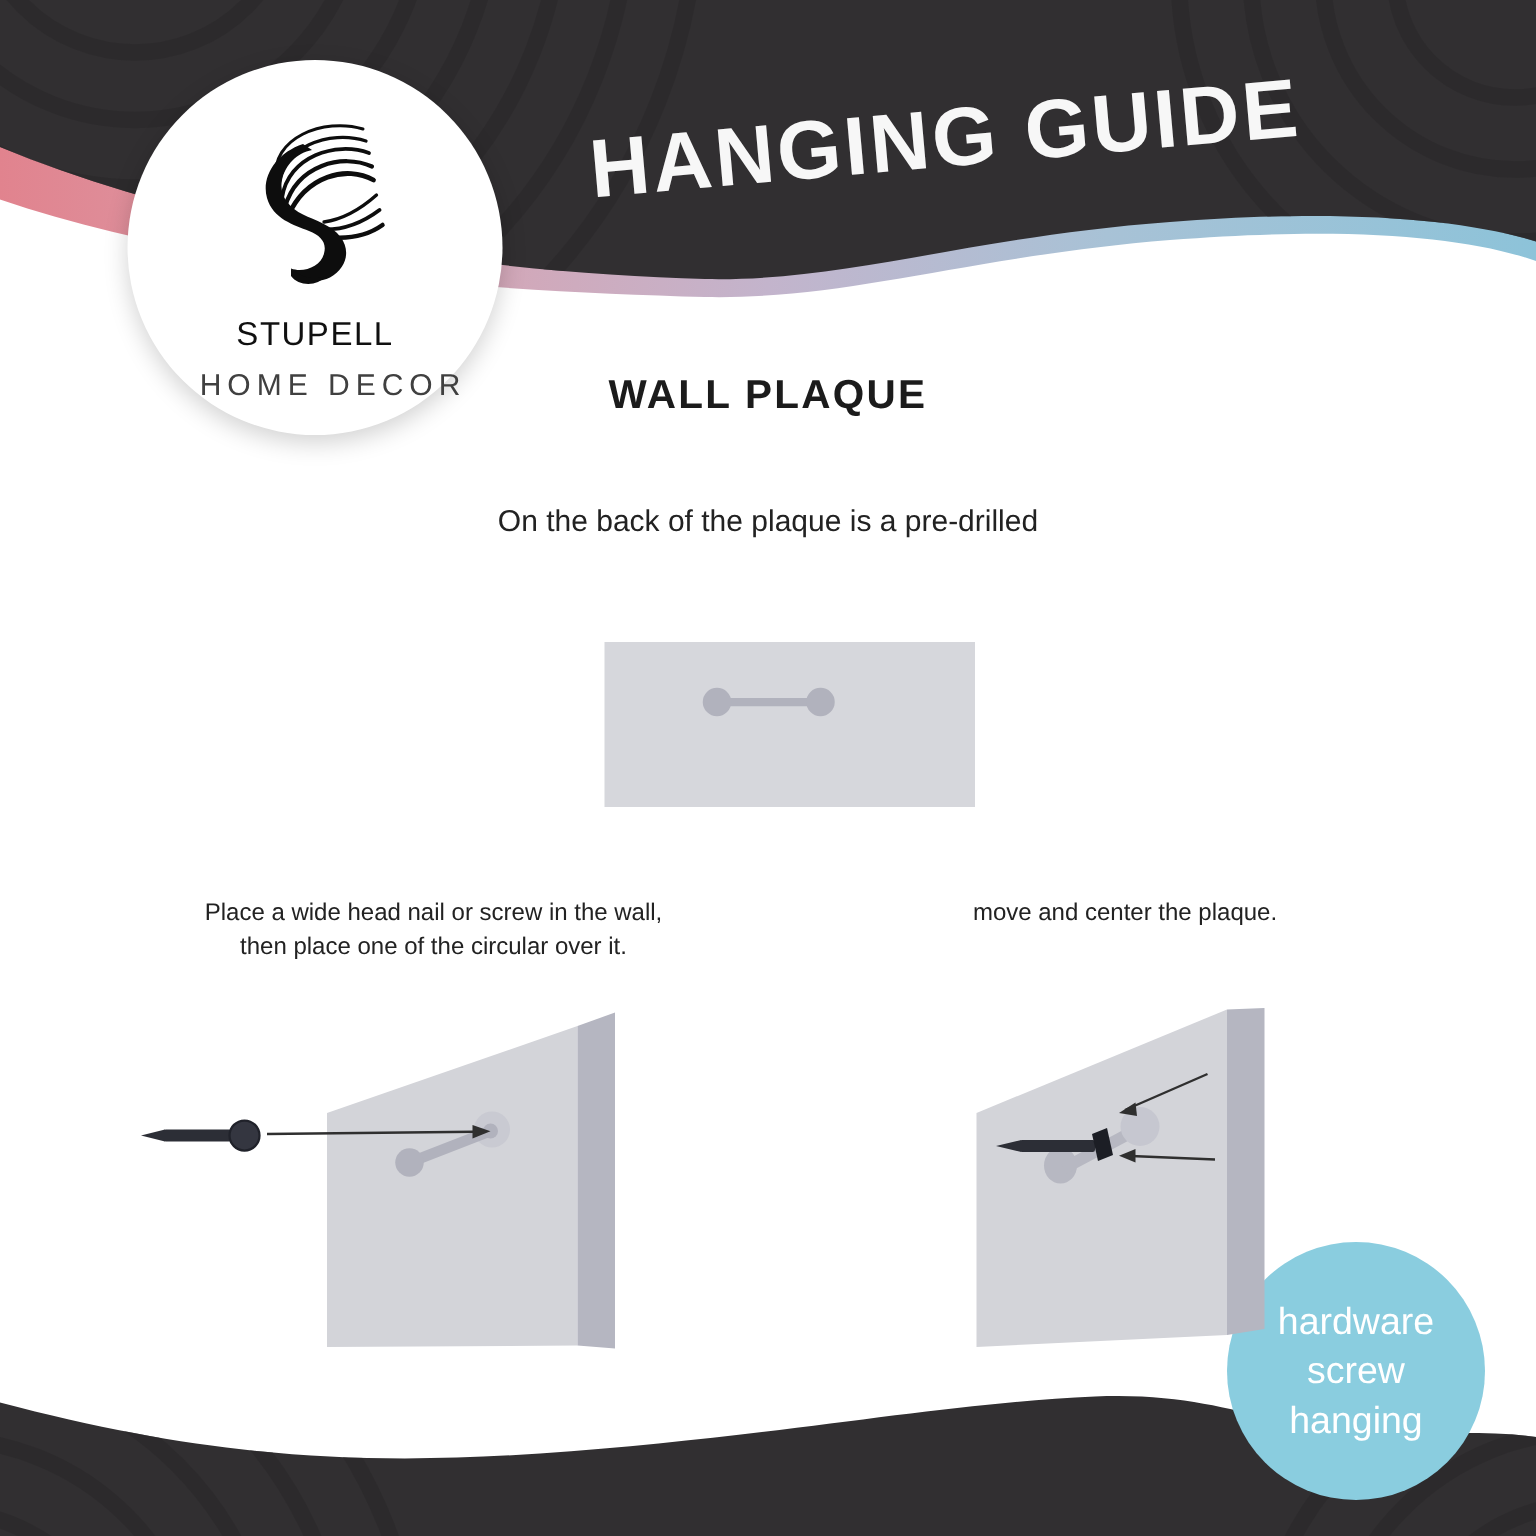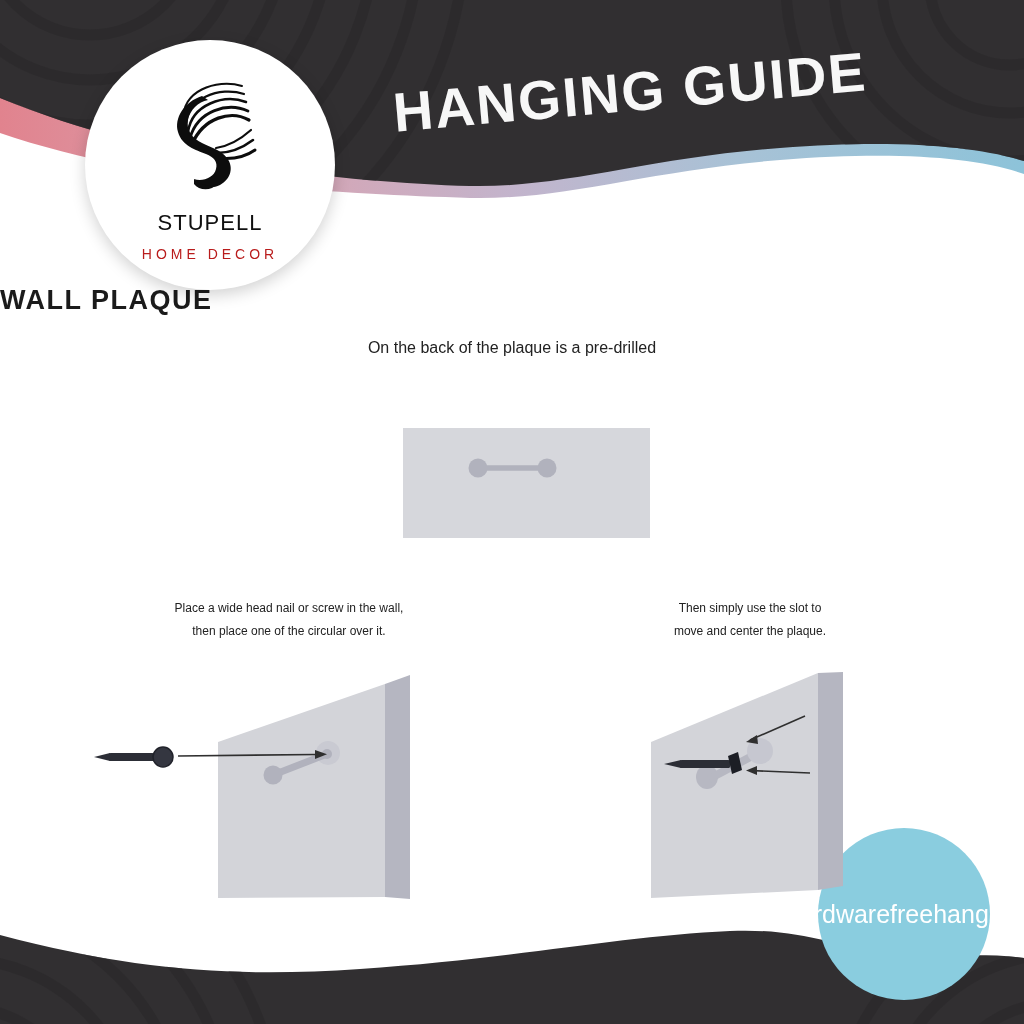--- a/index.html
+++ b/index.html
@@ -19,47 +19,47 @@
     position:absolute;left:85px;top:40px;width:250px;height:250px;z-index:3;
     background:#ffffff;border-radius:50%;
     box-shadow:0 5px 16px rgba(0,0,0,0.18);
   }
   .logo-s{position:absolute;left:65px;top:34px;}
   .brand-name{
     position:absolute;left:0;top:170px;width:250px;text-align:center;
     font-size:22px;font-weight:500;letter-spacing:1px;color:#101010;
   }
   .brand-tagline{
-    position:absolute;left:0;top:206px;width:250px;text-align:center;
-    font-size:14px;font-weight:400;letter-spacing:4px;color:#b91c1c;
+    position:absolute;left:12px;top:206px;width:250px;text-align:center;
+    font-size:20px;font-weight:400;letter-spacing:4px;color:#404040;
   }
   
   .section-title{
-    position:absolute;left:0;top:248px;width:1024px;text-align:left;z-index:2;
-    font-size:27px;font-weight:600;letter-spacing:1.5px;color:#1b1b1b;margin-top:37px;
+    position:absolute;left:0;top:248px;width:1024px;text-align:center;z-index:2;
+    font-size:27px;font-weight:600;letter-spacing:1.5px;color:#1b1b1b;
   }
   .intro-text{
     position:absolute;left:0;top:334px;width:1024px;text-align:center;
-    font-size:16px;line-height:28px;font-weight:500;color:#222222;z-index:2;
+    font-size:20px;line-height:28px;font-weight:500;color:#222222;z-index:2;
   }
   .step-text{
     position:absolute;top:597px;width:420px;text-align:center;
-    font-size:12px;line-height:23px;font-weight:500;color:#222222;z-index:2;
+    font-size:16px;line-height:23px;font-weight:500;color:#222222;z-index:2;
   }
   .step1-text{left:79px;}
   .step2-text{left:540px;}
   
   .plaque-back{position:absolute;left:400px;top:425px;z-index:2;}
   .illus1{position:absolute;left:80px;top:660px;z-index:4;}
   .illus2{position:absolute;left:600px;top:650px;z-index:4;}
   
   .hw-badge{
     position:absolute;left:818px;top:828px;width:172px;height:172px;z-index:3;
     border-radius:50%;background:#8acddf;
-    display:flex;align-items:center;justify-content:center;
+    display:flex;flex-direction:column;align-items:center;justify-content:center;
     color:#ffffff;font-size:25px;line-height:33px;font-weight:500;text-align:center;
   }
   
   .bottom-band{position:absolute;left:0;bottom:0;z-index:2;}
 </style>
 </head>
 <body>
 
 <div class="canvas">
 
@@ -131,27 +131,26 @@
       <circle cx="478" cy="468" r="9.5"></circle>
       <circle cx="547" cy="468" r="9.5"></circle>
     </g>
   </svg>
 
   <div class="step-text step1-text">
     <div>Place a wide head nail or screw in the wall,</div>
     <div>then place one of the circular over it.</div>
   </div>
   <div class="step-text step2-text">
-    <div>Then simply use the slot to</div>
     <div>move and center the plaque.</div>
   </div>
 
   <div class="hw-badge">
     <div>hardware</div>
-    <div>free</div>
+    <div>screw</div>
     <div>hanging</div>
   </div>
 
   <svg class="illus1" width="340" height="250" viewBox="80 660 340 250">
     <polygon points="218,742 385,684 385,897 218,898" fill="#d3d4d9"></polygon>
     <polygon points="385,684 410,675 410,899 385,897" fill="#b5b6c1"></polygon>
     <circle cx="328" cy="753" r="12" fill="#c9cad2"></circle>
     <g fill="#b1b2bd">
       <line x1="273" y1="775" x2="327" y2="754" stroke="#b1b2bd" stroke-width="7"></line>
       <circle cx="273" cy="775" r="9.5"></circle>

